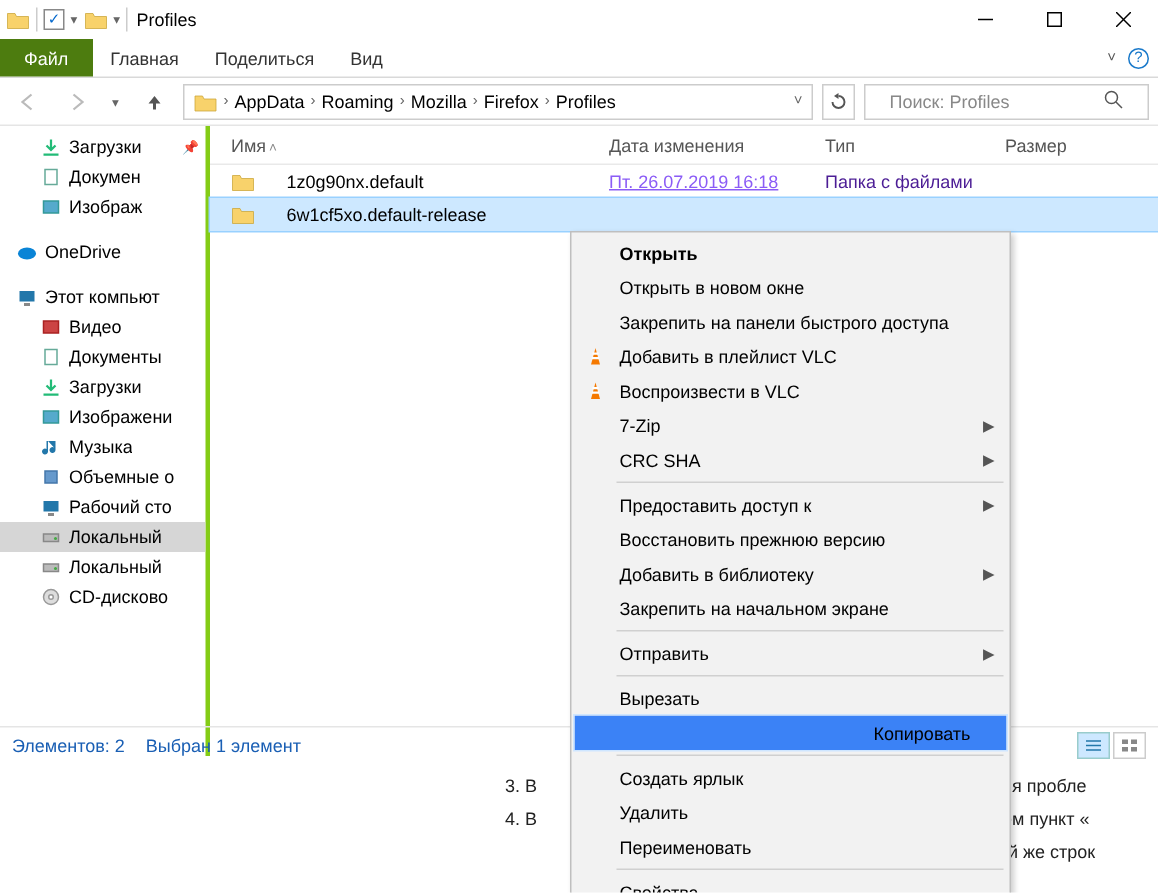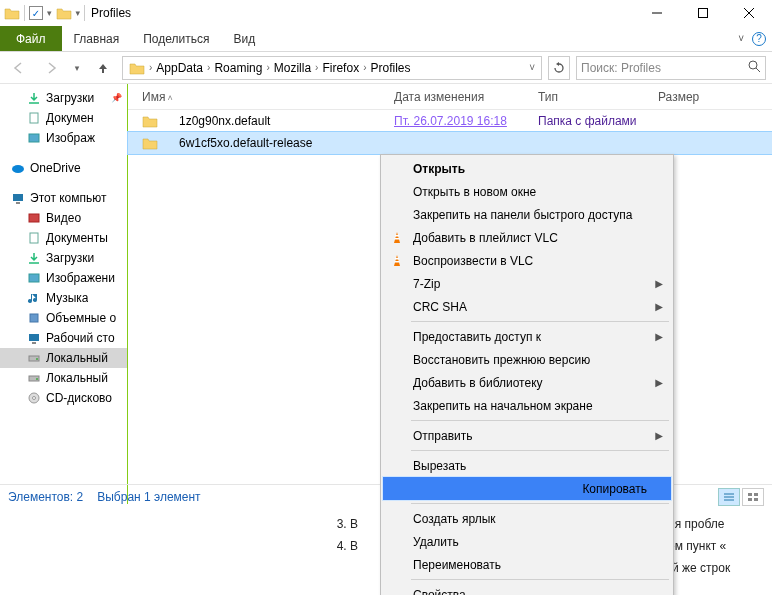--- a/index.html
+++ b/index.html
@@ -21,27 +21,27 @@
 
   
   .addr-row { height: 32px; display: flex; align-items: center; gap: 6px; padding: 3px 6px; border-bottom: 1px solid #e5e5e5; }
   .nav-arrow { width: 26px; height: 26px; display: flex; align-items: center; justify-content: center; color: #888; }
   .nav-arrow.disabled { color: #bbb; }
   .breadcrumb { flex: 1; height: 24px; border: 1px solid #ccc; display: flex; align-items: center; padding: 0 2px; overflow: hidden; }
   .bc-item { padding: 0 4px; display: flex; align-items: center; gap: 4px; }
   .bc-sep { color: #666; font-size: 10px; }
   .bc-drop { padding: 0 4px; color: #666; font-size: 10px; margin-left: auto; }
   .refresh-btn { width: 22px; height: 24px; border: 1px solid #ccc; display: flex; align-items: center; justify-content: center; }
-  .searchbox { width: 190px; height: 24px; border: 1px solid #ccc; display: flex; align-items: center; padding: 0 4px; color: #777; }
+  .searchbox { width: 190px; height: 24px; border: 1px solid #ccc; display: flex; align-items: center; padding: 0 16px; color: #777; }
   .searchbox .placeholder { flex: 1; color: #888; font-style: normal; }
   .searchbox .search-icon { color: #555; }
 
   
   .main { display: flex; height: 420px; }
-  .tree { width: 128px; border-right: 1px solid #84cc16; overflow: hidden; padding-top: 4px; }
+  .tree { width: 140px; border-right: 3px solid #84cc16; overflow: hidden; padding-top: 4px; }
   .tree-item { height: 20px; display: flex; align-items: center; gap: 4px; padding-left: 10px; white-space: nowrap; overflow: hidden; }
   .tree-item.indent { padding-left: 26px; }
   .tree-item.selected { background: #d6d6d6; }
   .tree-icon { width: 16px; height: 16px; flex-shrink: 0; display: flex; align-items: center; justify-content: center; }
   .tree-label { overflow: hidden; text-overflow: clip; }
   .tree-gap { height: 10px; }
 
   .filepane { flex: 1; position: relative; }
   .col-header { height: 26px; display: flex; align-items: center; border-bottom: 1px solid #e9e9e9; color: #555; }
   .col { padding: 0 10px; }

